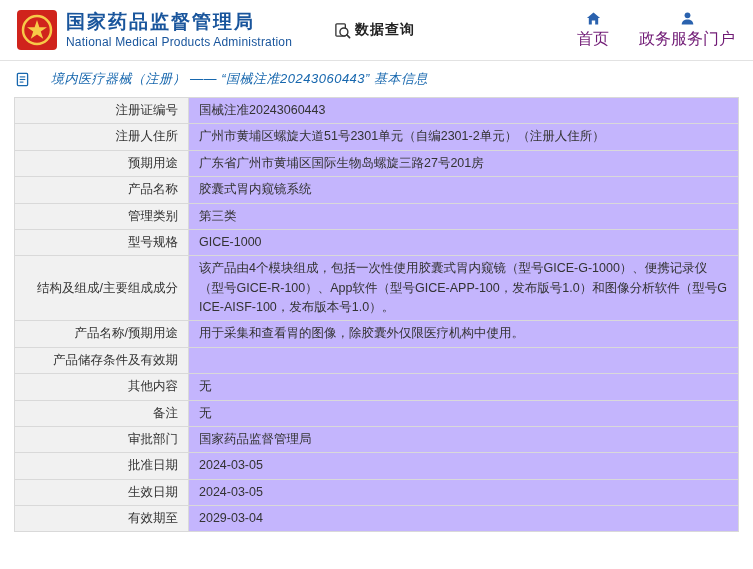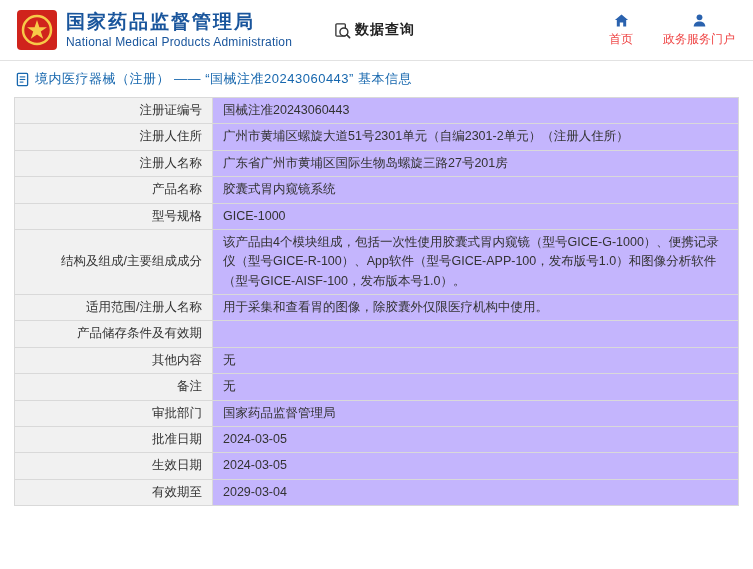--- a/index.html
+++ b/index.html
@@ -28,40 +28,41 @@
   .nav-query{
     display:flex; gap:4px;
     margin-left:42px; cursor:pointer;
   }
   .nav-query .txt{ font-size:14px; font-weight:bold; color:#222; letter-spacing:1px; }
   .nav-right{ margin-left:auto; display:flex; gap:30px; }
   .nav-item{
     display:flex; flex-direction:column; align-items:center; gap:3px;
     cursor:pointer; text-decoration:none;
   }
-  .nav-item .lbl{ font-size:12px; color:#ef4444; white-space:nowrap; }
+  .nav-item .lbl{ font-size:16px; color:#701a75; white-space:nowrap; }
   .header-divider{ height:1px; background:#e2e2e2; width:100%; }
   
   .breadcrumb{
-    display:flex; align-items:center; gap:6px;
+    display:flex; align-items:center; gap:22px;
     padding:9px 0 7px 16px;
+    font-style:italic;
   }
   .breadcrumb .txt{ font-size:13px; color:#1767ae; letter-spacing:.5px; }
   
   .info-table{
     width:725px; margin:2px 14px 6px 14px;
     border-collapse:collapse; table-layout:fixed;
   }
   .info-table th, .info-table td{
     border:1px solid #d9d9d9;
     font-size:12.5px; line-height:1.55;
     padding:3px 10px; vertical-align:middle;
   }
   .info-table th{
-    width:198px; background:#f1f1f1; font-weight:normal;
+    width:174px; background:#f1f1f1; font-weight:normal;
     text-align:right; color:#333; white-space:nowrap;
   }
   .info-table td{ background:#c4b5fd; text-align:left; word-break:break-all; }
   .info-table tr{ height:24px; }
   .icon{ display:inline-flex; align-items:center; justify-content:center; }
 </style>
 </head>
 <body>
 
 <header class="site-header">
@@ -128,37 +129,41 @@
   <tbody>
     <tr>
         <th>注册证编号</th>
         <td>国械注准20243060443</td>
       </tr>
     <tr>
         <th>注册人住所</th>
         <td>广州市黄埔区螺旋大道51号2301单元（自编2301-2单元）（注册人住所）</td>
       </tr>
     <tr>
-        <th>注册人名称</th>
+        <th>预期用途</th>
         <td>广东省广州市黄埔区国际生物岛螺旋三路27号201房</td>
       </tr>
     <tr>
         <th>产品名称</th>
         <td>胶囊式胃内窥镜系统</td>
+      </tr>
+    <tr>
+        <th>管理类别</th>
+        <td>第三类</td>
       </tr>
     <tr>
         <th>型号规格</th>
         <td>GICE-1000</td>
       </tr>
     <tr>
         <th>结构及组成/主要组成成分</th>
         <td>该产品由4个模块组成，包括一次性使用胶囊式胃内窥镜（型号GICE-G-1000）、便携记录仪（型号GICE-R-100）、App软件（型号GICE-APP-100，发布版号1.0）和图像分析软件（型号GICE-AISF-100，发布版本号1.0）。</td>
       </tr>
     <tr>
-        <th>适用范围/注册人名称</th>
+        <th>产品名称/预期用途</th>
         <td>用于采集和查看胃的图像，除胶囊外仅限医疗机构中使用。</td>
       </tr>
     <tr>
         <th>产品储存条件及有效期</th>
         <td></td>
       </tr>
     <tr>
         <th>其他内容</th>
         <td>无</td>
       </tr>

